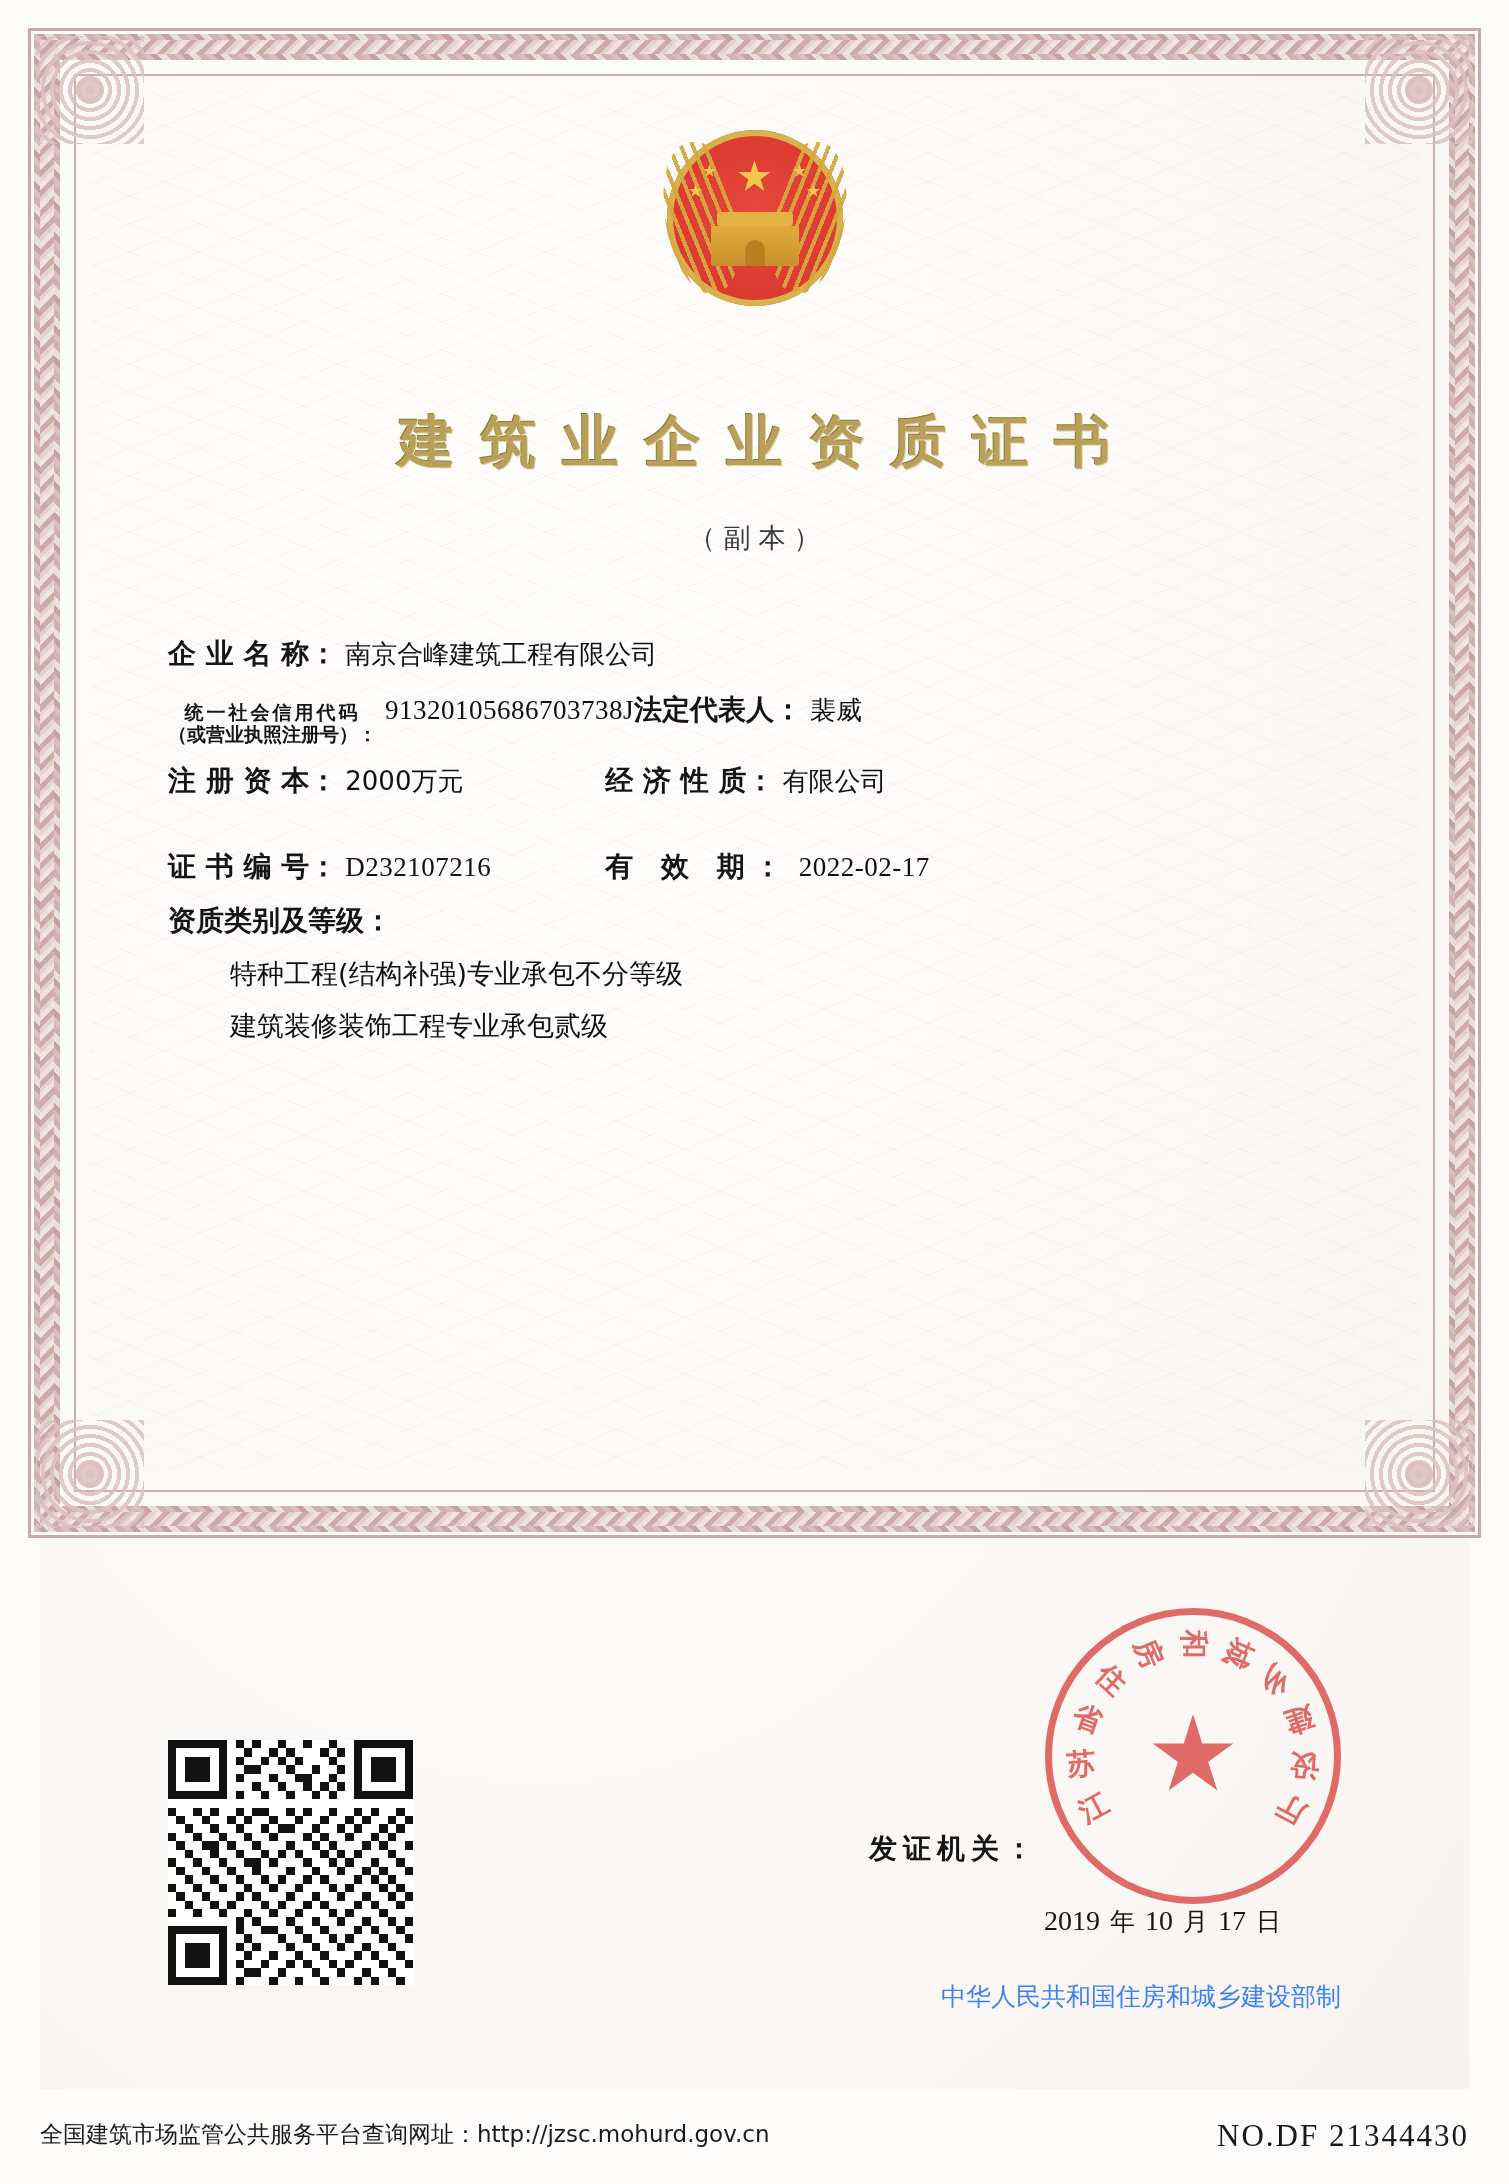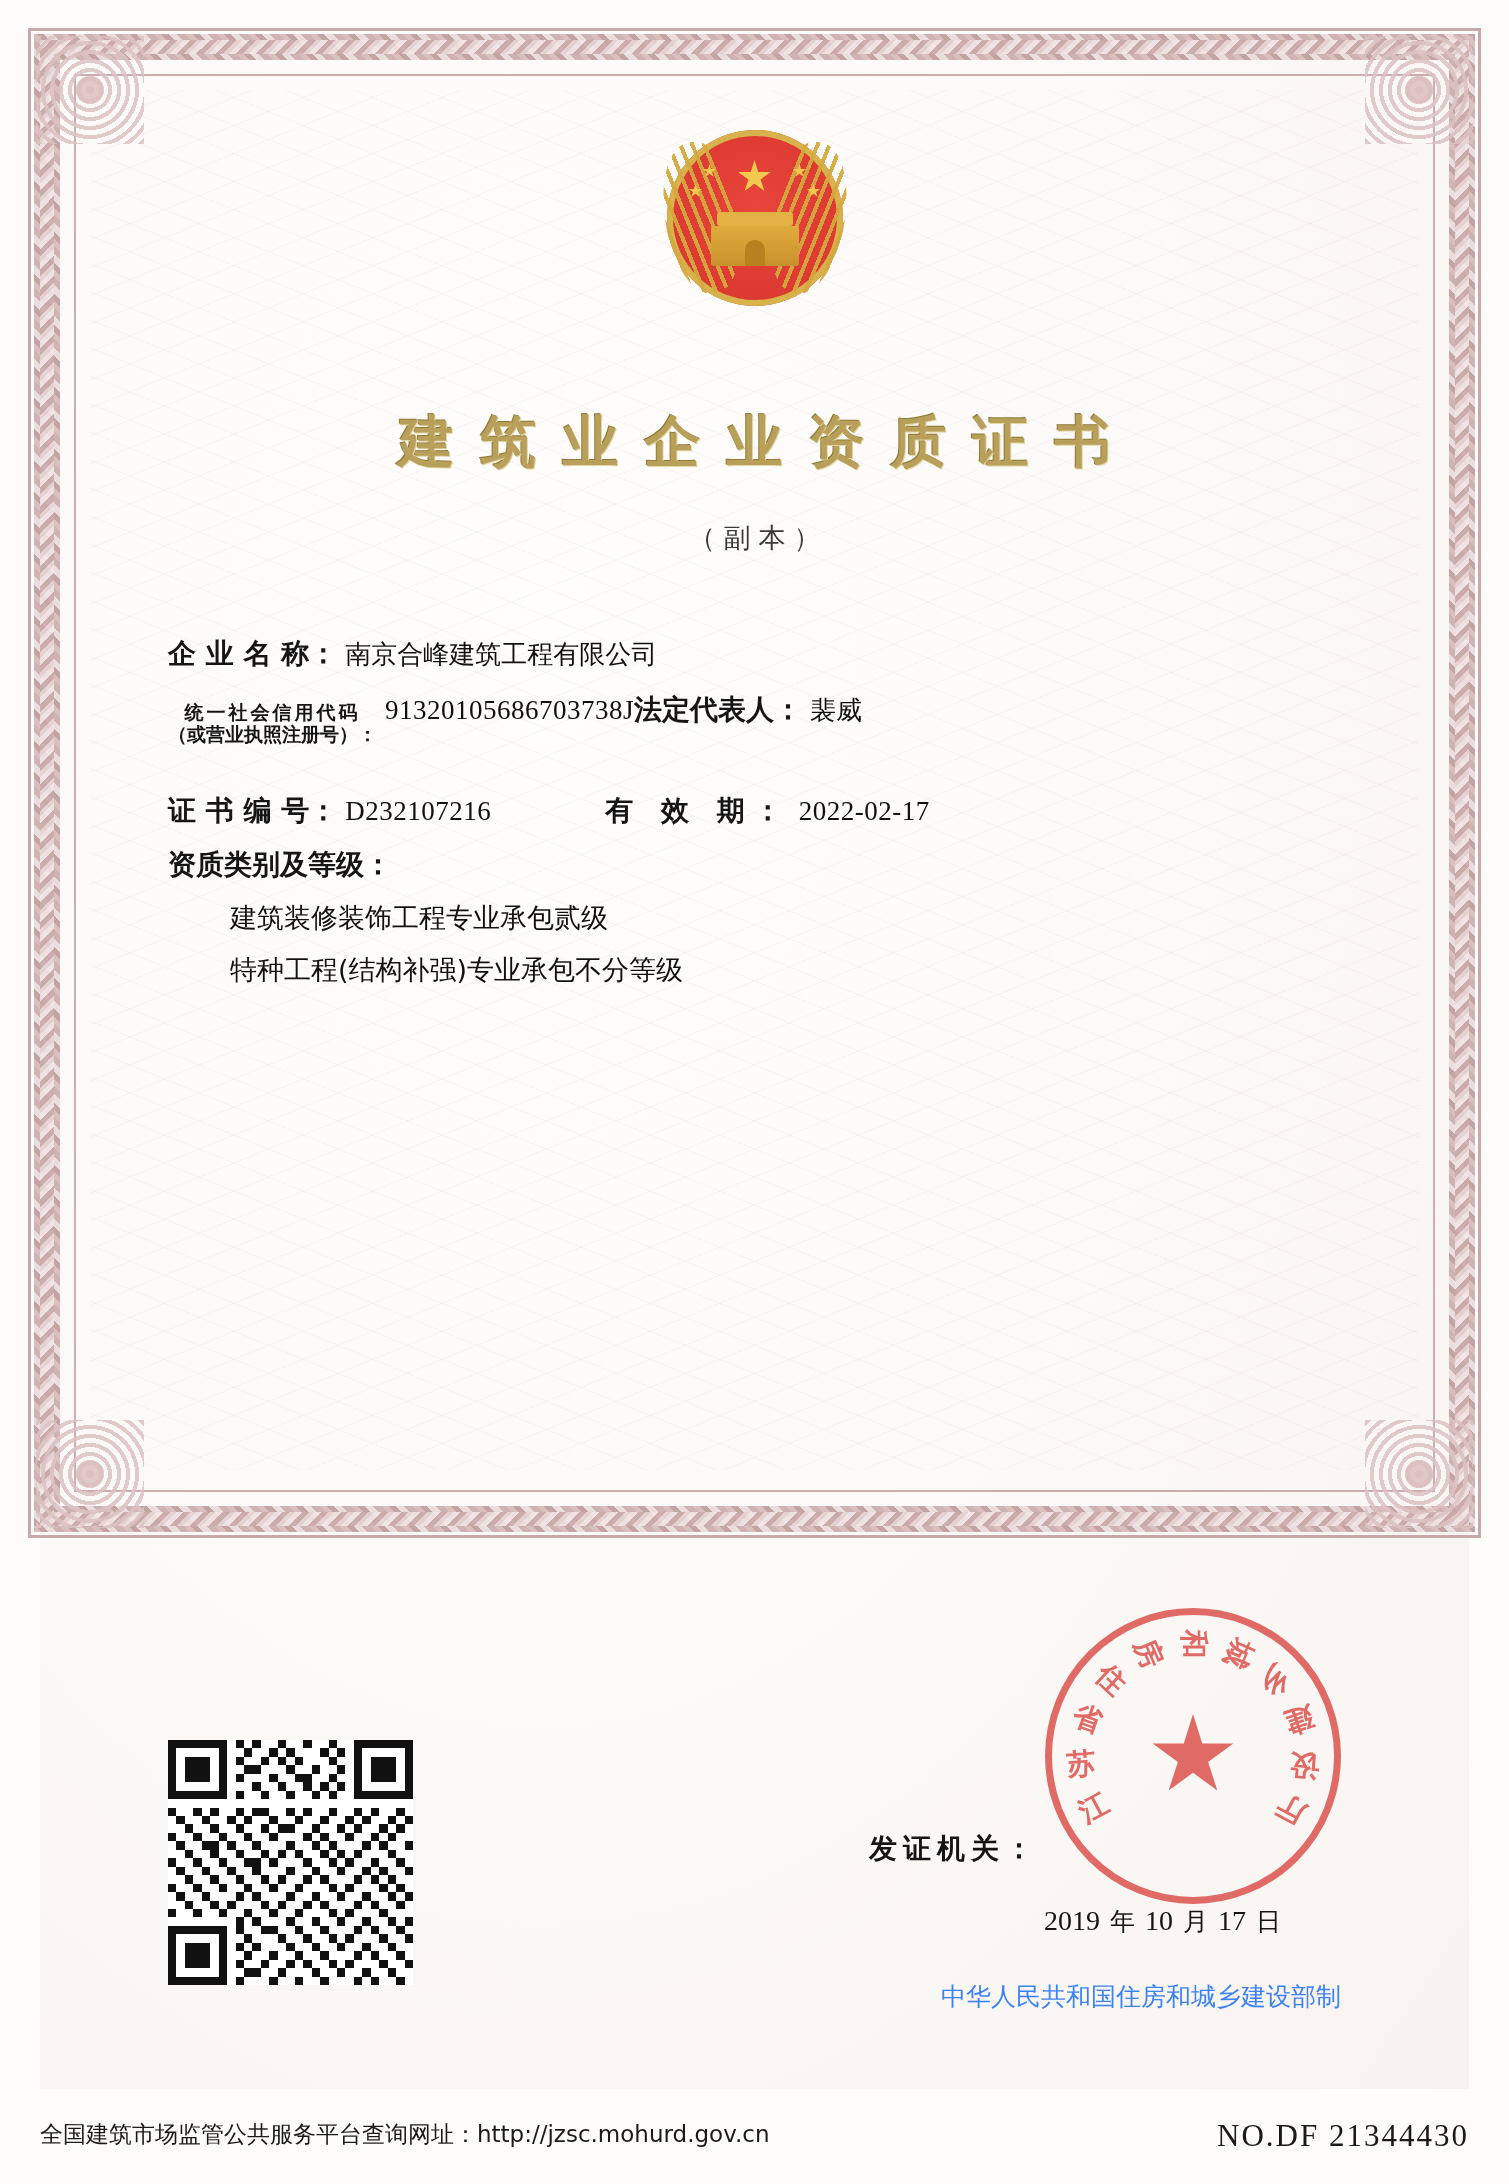--- a/index.html
+++ b/index.html
@@ -391,31 +391,37 @@
     <div class="row">
       <span class="code-label">
         <span class="l1">统一社会信用代码</span>
         <span class="l2">（或营业执照注册号）：</span>
       </span>
       <span class="val mono">91320105686703738J</span>
       <span class="lab">法定代表人：</span>
       <span class="val">裴威</span>
     </div>
 
+    <div class="row">
+      <span class="lab">注 册 资 本：</span>
+      <span class="val" style="min-width:238px;display:inline-block;">2000万元</span>
+      <span class="lab col2">经 济 性 质：</span>
+      <span class="val">有限公司</span>
+    </div>
 
     <div class="row">
       <span class="lab">证 书 编 号：</span>
       <span class="val mono" style="min-width:238px;display:inline-block;">D232107216</span>
       <span class="lab sp col2">有 效 期：</span>
       <span class="val mono">2022-02-17</span>
     </div>
 
     <div class="qual-head">资质类别及等级：</div>
+    <div class="qual-item">特种工程(结构补强)专业承包不分等级</div>
     <div class="qual-item">建筑装修装饰工程专业承包贰级</div>
-    <div class="qual-item">特种工程(结构补强)专业承包不分等级</div>
   </div>
 
   <div class="qr">
     <svg width="245" height="245" viewBox="0 0 29 29" shape-rendering="crispEdges" aria-hidden="true">
       <rect width="29" height="29" fill="#ffffff"></rect>
       <g fill="#111111">
         <rect x="0" y="0" width="7" height="1"></rect>
           <rect x="0" y="6" width="7" height="1"></rect>
         <rect x="0" y="0" width="1" height="7"></rect>
           <rect x="6" y="0" width="1" height="7"></rect>

